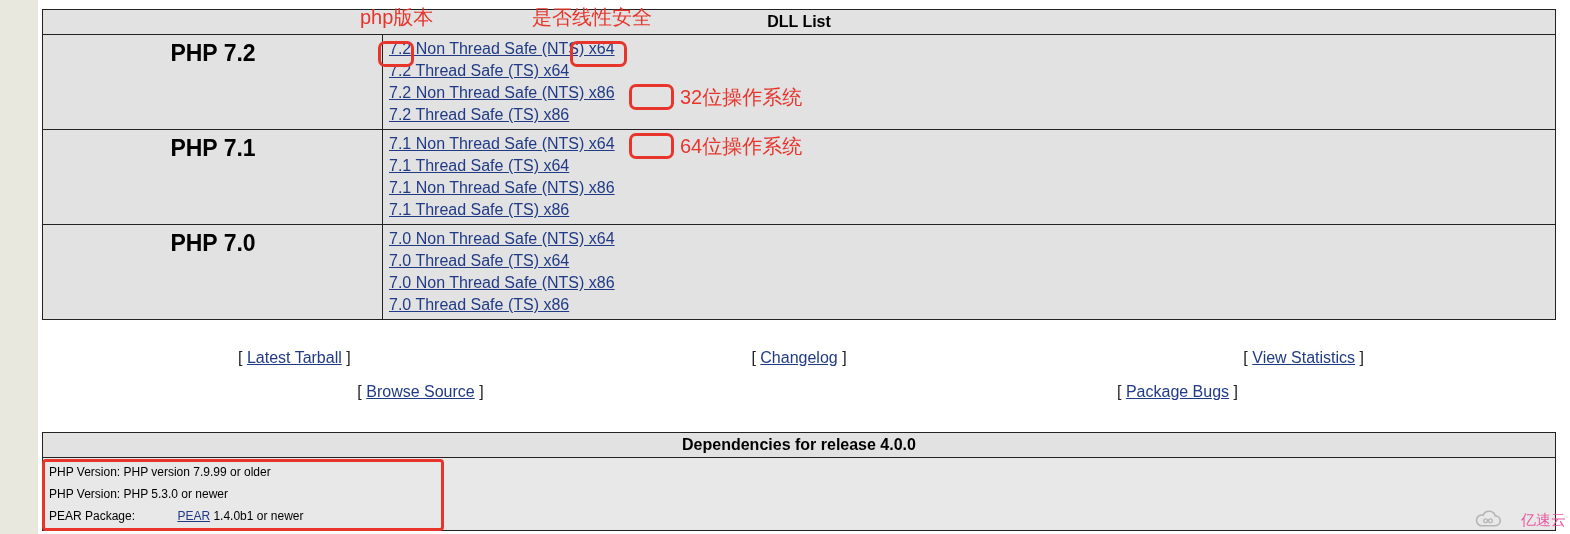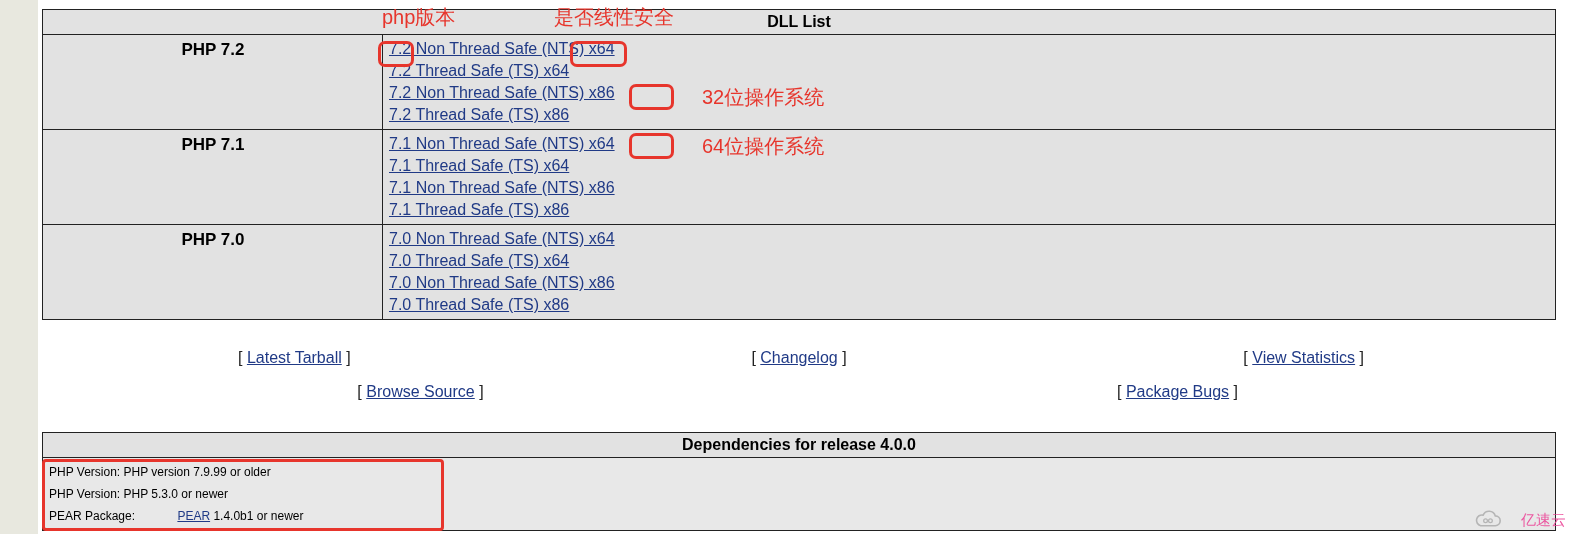--- a/index.html
+++ b/index.html
@@ -43,21 +43,21 @@
     font-weight: bold;
     background: #e2e2e2;
     font-size: 16px;
     padding: 3px 0;
   }
   table.dll .ver-cell {
     width: 328px;
     text-align: center;
     font-weight: bold;
     background: #e2e2e2;
-    font-size: 17px;
+    font-size: 23px;
     padding-top: 5px;
   }
   table.dll .link-cell {
     background: #e2e2e2;
     line-height: 22px;
   }
   a.dlink {
     color: #203a86;
     text-decoration: underline;
     font-size: 16px;
@@ -70,21 +70,20 @@
     border-radius: 7px;
     background: transparent;
     box-sizing: border-box;
   }
   .ann-label {
     position: absolute;
     color: #e7352c;
     font-family: "Microsoft YaHei", Arial, sans-serif;
     font-size: 20px;
     white-space: nowrap;
-    margin-left: 22px;
   }
 
   
   .linkrow {
     position: absolute;
     left: 42px;
     width: 1514px;
     display: flex;
     font-size: 16px;
     color: #222;

